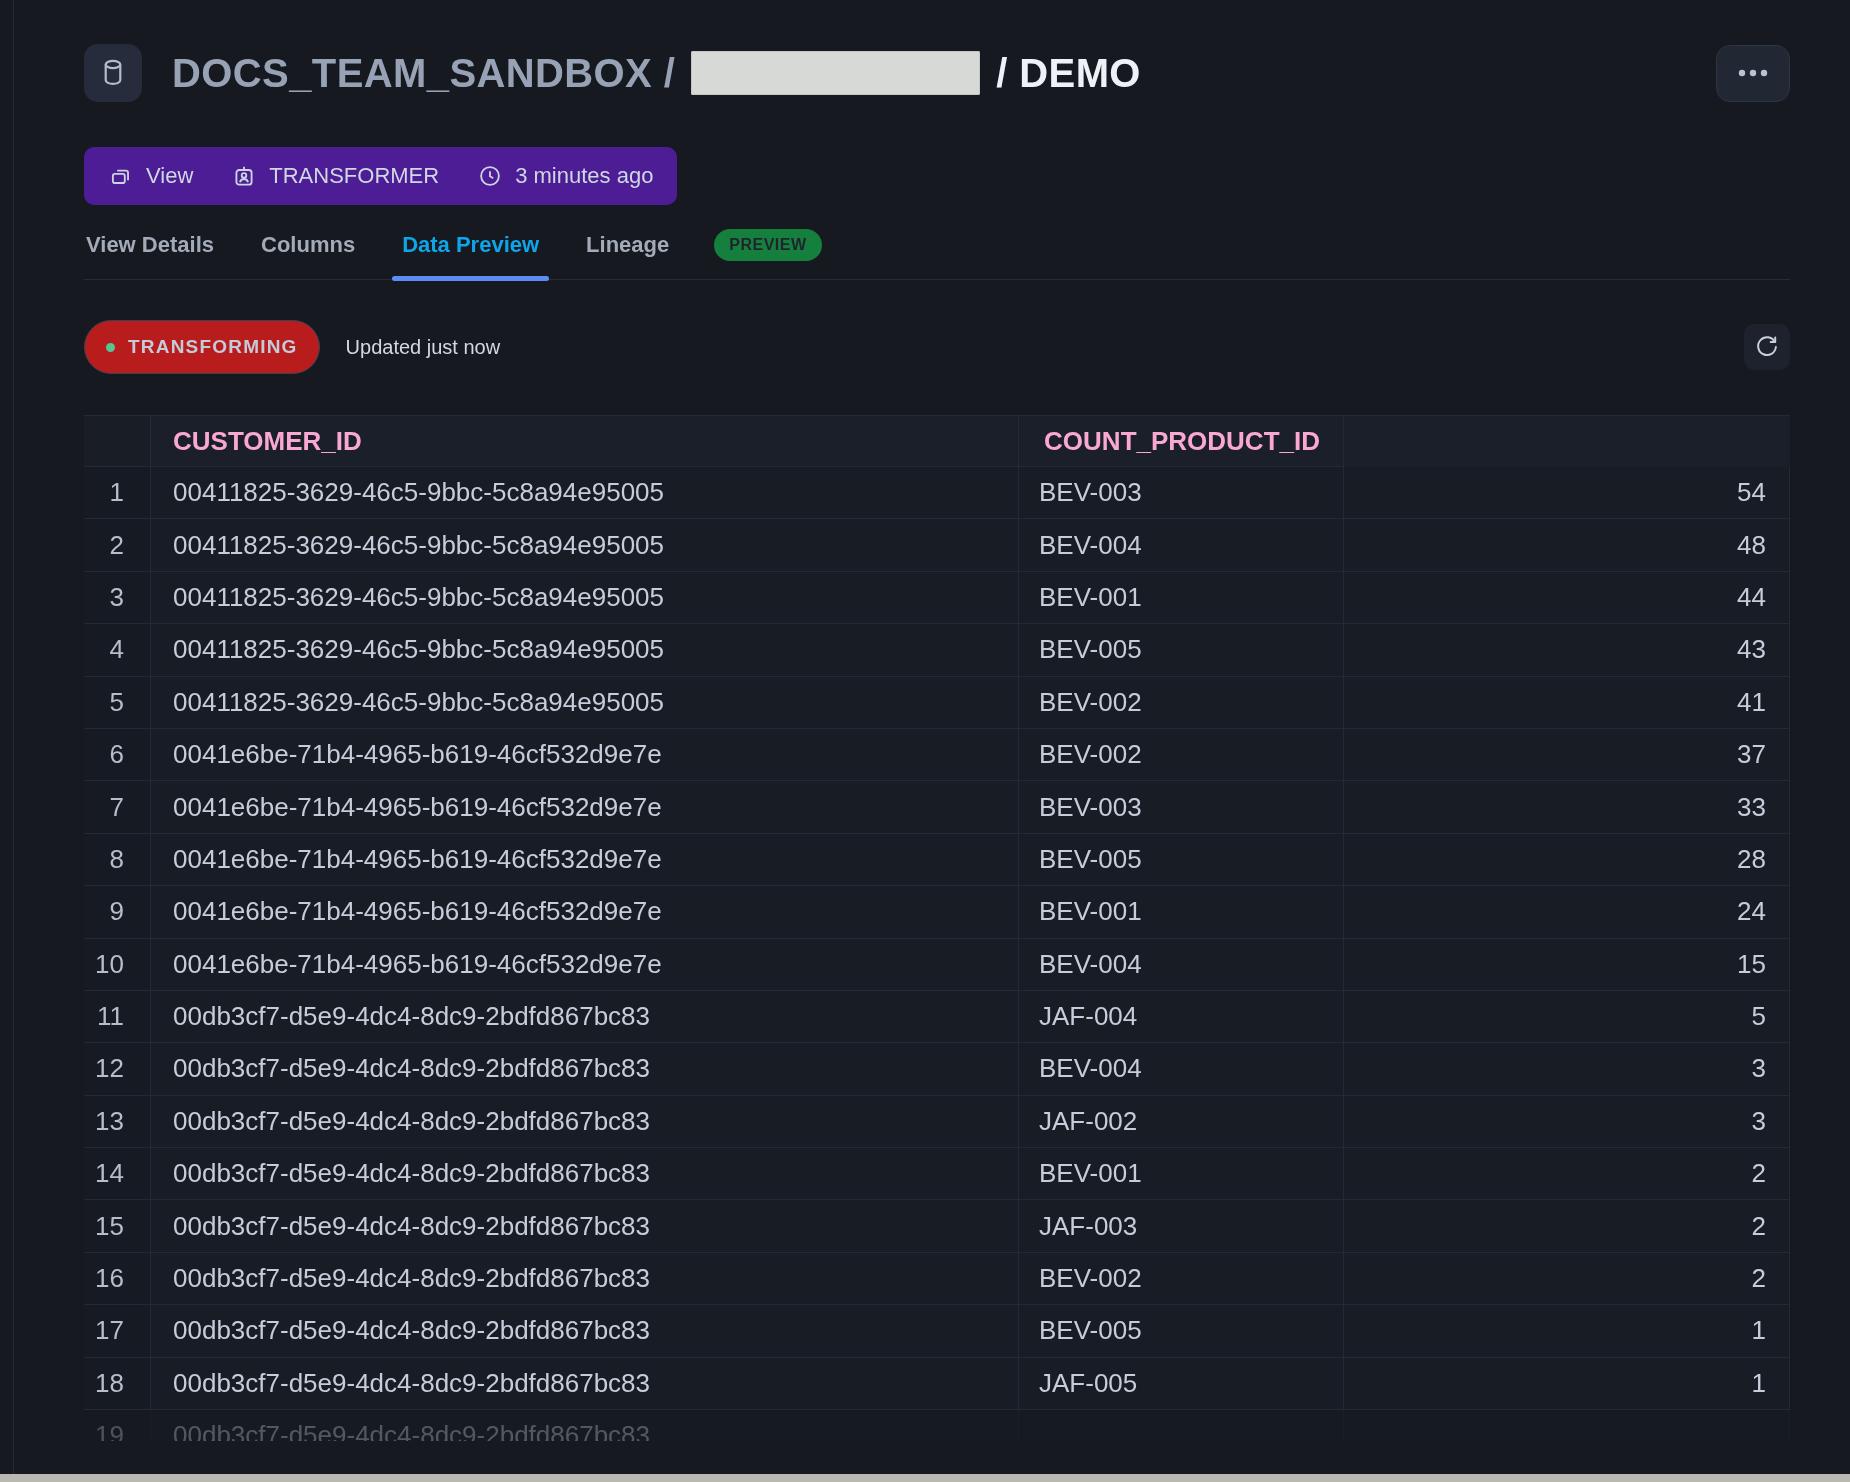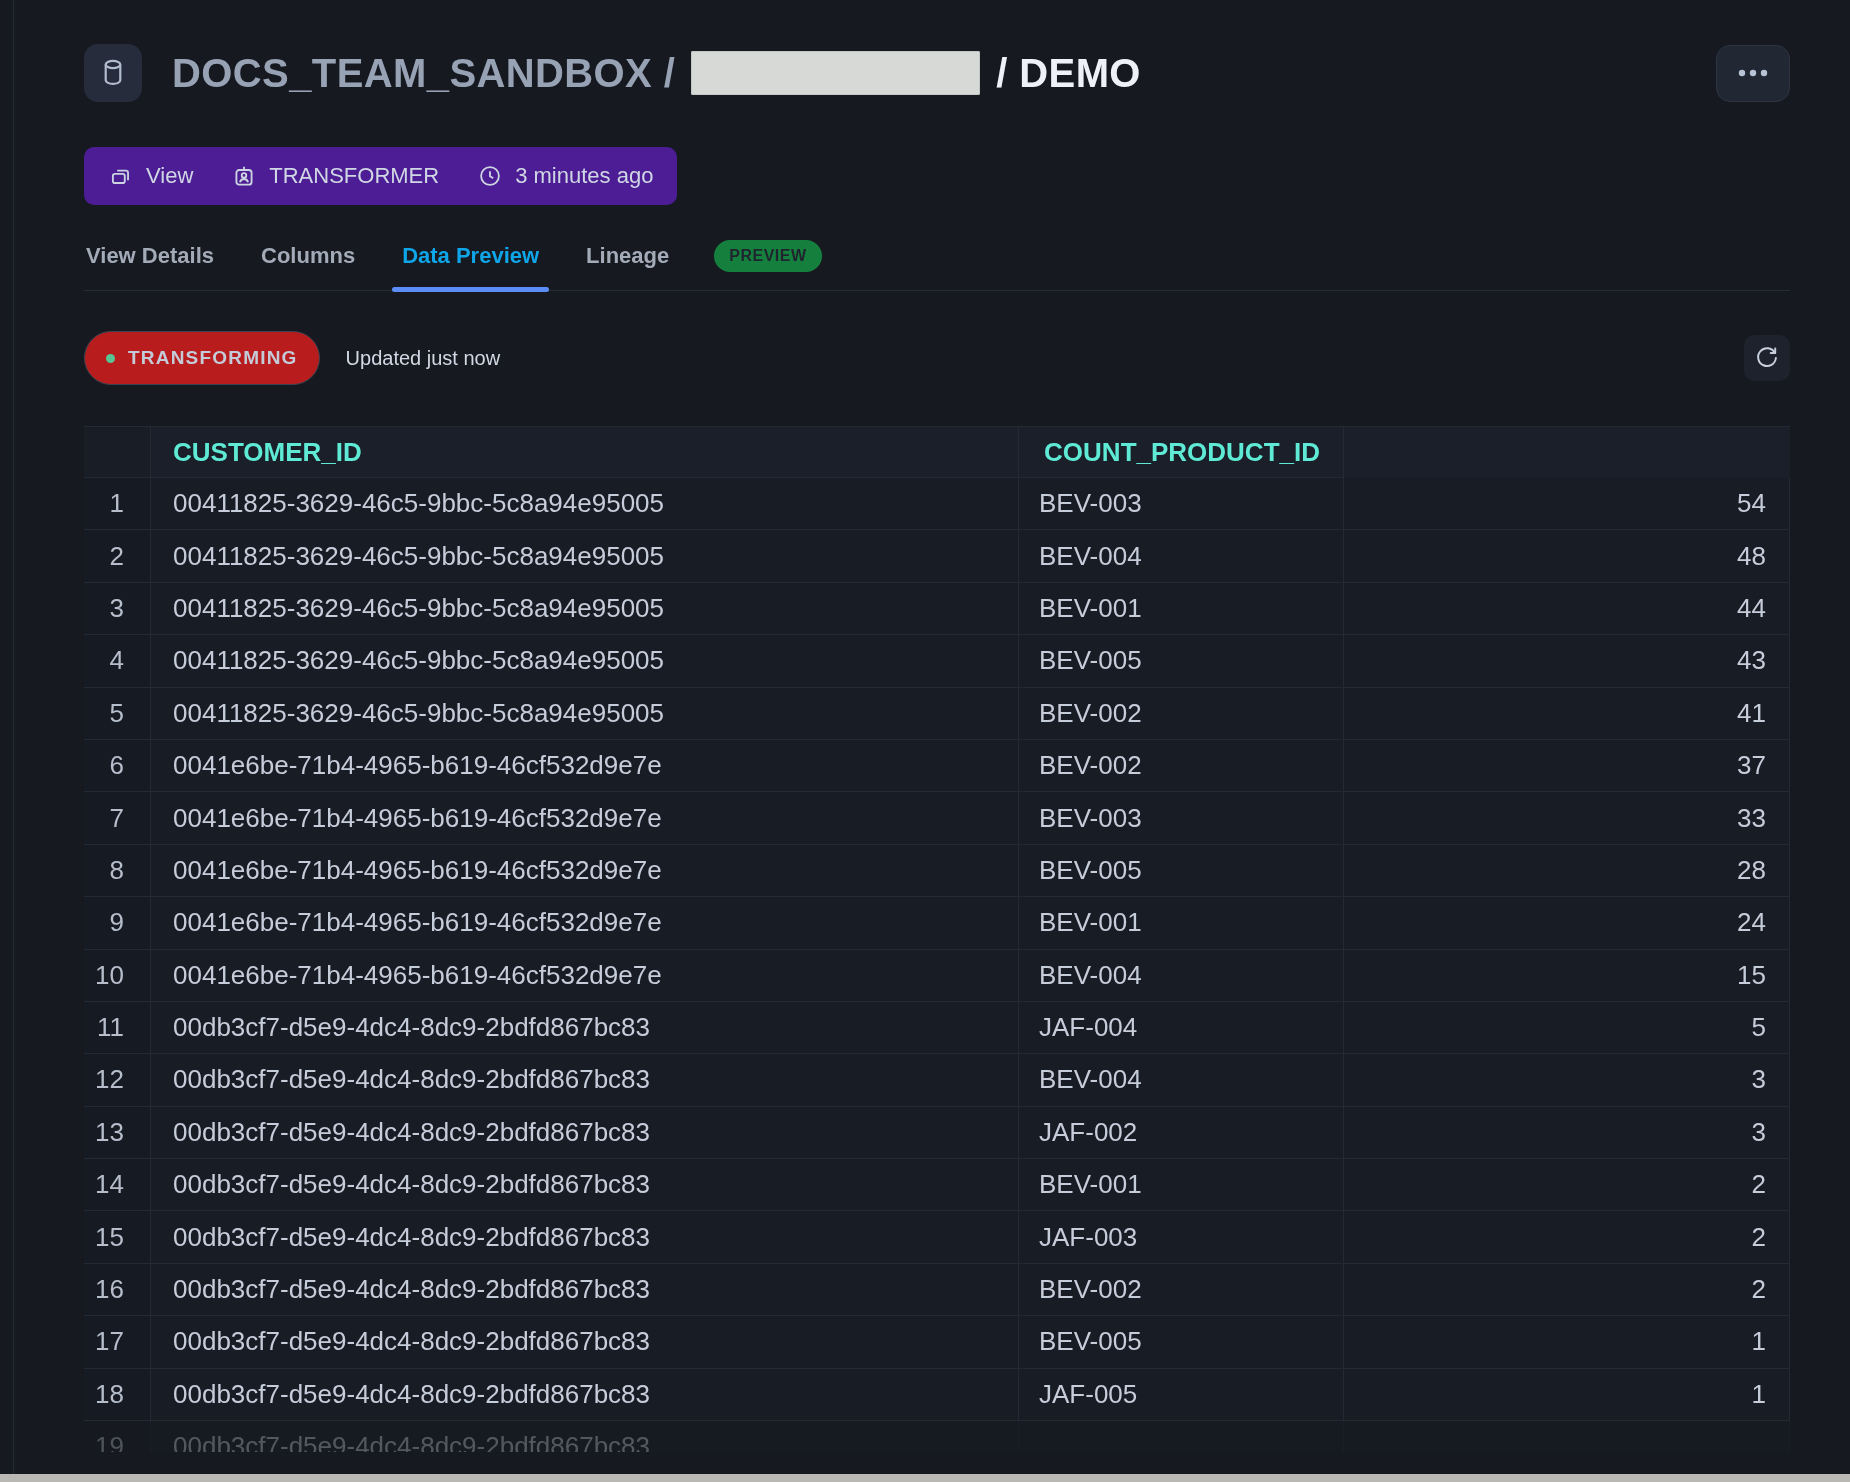--- a/index.html
+++ b/index.html
@@ -25,21 +25,21 @@
   .more-btn{margin-left:auto;width:74px;height:57px;border-radius:14px;background:#212733;
     border:1px solid #2d3444;display:flex;align-items:center;justify-content:center;cursor:pointer;}
 
   
   .meta-pill{margin-top:45px;display:inline-flex;align-items:center;gap:38px;
     background:#4c1d95;border-radius:10px;padding:0 24px;height:58px;
     font-size:22px;color:#d0d7e4;}
   .meta-item{display:flex;align-items:center;gap:12px;white-space:nowrap;}
 
   
-  .tabs{margin-top:38px;display:flex;align-items:flex-start;gap:43px;
+  .tabs{margin-top:27px;display:flex;align-items:flex-start;gap:43px;
     border-bottom:1.5px solid #272d38;font-size:22px;font-weight:600;color:#a3abb9;}
   .tab{position:relative;padding:0 2px 21px 2px;cursor:pointer;white-space:nowrap;}
   .tab.active{color:#0ea5e9;text-align:center;}
   .tab.active::after{content:"";position:absolute;left:-8px;right:-8px;bottom:-2px;
     height:5px;border-radius:3px;background:#5c8cf5;}
   .preview-pill{background:#15803d;color:#1f242e;font-size:16px;font-weight:700;
     letter-spacing:.5px;border-radius:999px;padding:7px 15px;align-self:flex-start;
     margin-top:-3px;white-space:nowrap;}
 
   
@@ -52,21 +52,21 @@
   .refresh-btn{margin-left:auto;width:46px;height:46px;border-radius:10px;background:#1d222d;
     border:none;display:flex;align-items:center;justify-content:center;cursor:pointer;}
 
   
   .table-wrap{margin-top:41px;height:1026px;overflow:hidden;}
   .t-header,.t-row{display:grid;grid-template-columns:67px 868px 325px 446px;}
   .t-header{height:52px;background:#1a1f29;border-top:1px solid #242a34;box-sizing:border-box;}
   .t-row{height:52.4px;background:#181c25;}
   .th,.td{display:flex;align-items:center;border-right:1px solid #242a34;
     border-bottom:1px solid #242a34;box-sizing:border-box;overflow:hidden;white-space:nowrap;}
-  .th{font-size:26px;font-weight:700;color:#5eead4;}
+  .th{font-size:26px;font-weight:700;color:#f9a8d4;}
   .td{font-size:26px;color:#c6cdda;}
   .pad-l{padding-left:22px;}
   .pad-l2{padding-left:20px;}
   .num{justify-content:flex-end;padding-right:23px;}
   .idx{justify-content:flex-end;padding-right:26px;color:#b6becc;background:#161a22;}
   .t-header .idx{background:#181d26;}
   .t-row.partial{opacity:.35;}
 
   .bottom-strip{position:absolute;left:0;right:0;bottom:0;height:8px;background:#b9b8b3;}
 

